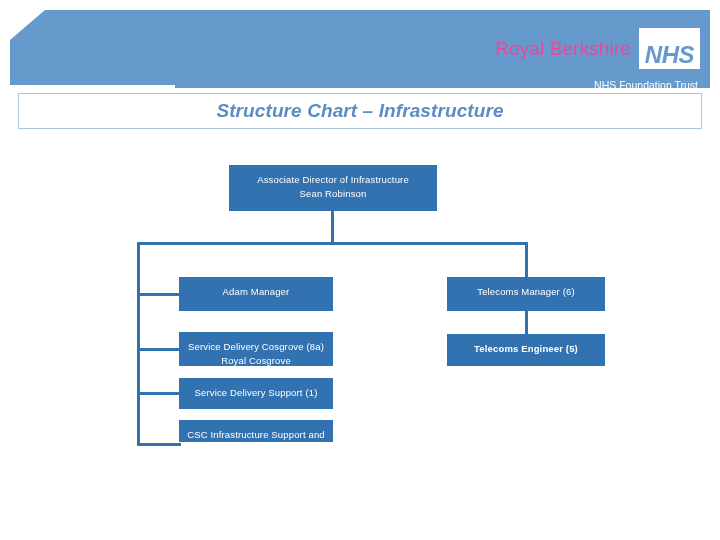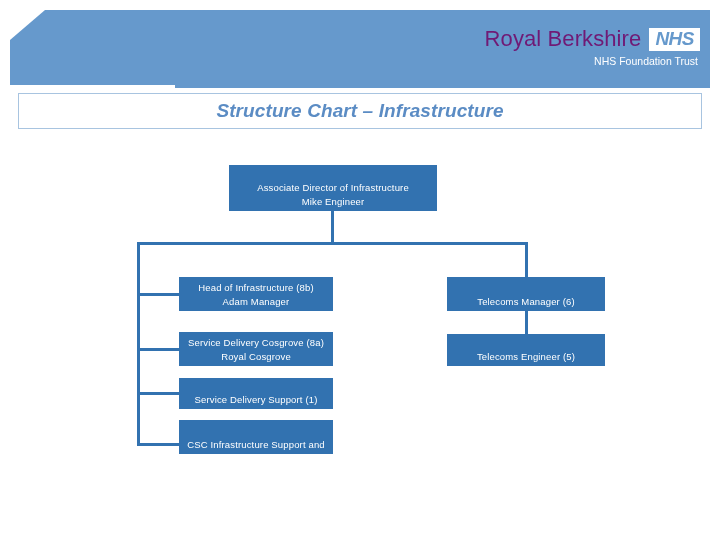--- a/index.html
+++ b/index.html
@@ -49,40 +49,40 @@
     text-align: right;
     line-height: 1;
   }
   #brand-row {
     display: flex;
     align-items: center;
     justify-content: flex-end;
     gap: 8px;
   }
   #trust-name {
-    color: #701a75;
-    font-size: 22px;
+    color: #ec4899;
+    font-size: 19px;
     font-weight: normal;
     letter-spacing: 0.1px;
     white-space: nowrap;
   }
   #nhs-logo {
     background: #ffffff;
     color: #6699cc;
-    font-size: 19px;
+    font-size: 24px;
     font-weight: bold;
     font-style: italic;
     letter-spacing: -0.5px;
-    padding: 1px 6px 2px 6px;
+    padding: 14px 6px 2px 6px;
     line-height: 1.05;
   }
   #trust-subtitle {
     color: #ffffff;
     font-size: 10.5px;
-    margin-top: 5px;
+    margin-top: 11px;
     padding-right: 2px;
     white-space: nowrap;
   }
 
   
   #title-bar {
     position: absolute;
     left: 18px;
     top: 93px;
     width: 684px;
@@ -109,26 +109,26 @@
     left: 0;
     top: 0;
     width: 720px;
     height: 540px;
   }
   .org-box {
     position: absolute;
     background: #3272b0;
     color: #ffffff;
     display: flex;
-    align-items: flex-end;
+    align-items: flex-start;
     justify-content: center;
     text-align: center;
     font-size: 9.5px;
     line-height: 1.45;
-    padding: 2px 6px;
+    padding: 8px 6px;
     box-sizing: border-box;
     letter-spacing: 0.15px;
   }
   .org-box span { display: block; }
   .connector {
     position: absolute;
     background: #3272b0;
   }
 </style>
 </head>
@@ -163,55 +163,54 @@
   <div class="connector" style="left:525px; top:311px; width:3px; height:23px;"></div>
 
   <div class="connector" style="left:137px; top:293px; width:44px; height:3px;"></div>
   <div class="connector" style="left:137px; top:348px; width:44px; height:3px;"></div>
   <div class="connector" style="left:137px; top:392px; width:44px; height:3px;"></div>
   <div class="connector" style="left:137px; top:443px; width:44px; height:3px;"></div>
 
   <div class="org-box" style="left:229px; top:165px; width:208px; height:46px;">
     <div>
       <span>Associate Director of Infrastructure</span>
-      <span>Mike Engineer</span>
+      <span>Sean Robinson</span>
     </div>
   </div>
 
   <div class="org-box" style="left:179px; top:277px; width:154px; height:34px;">
     <div>
-      <span>Head of Infrastructure (8b)</span>
       <span>Adam Manager</span>
     </div>
   </div>
 
   <div class="org-box" style="left:179px; top:332px; width:154px; height:34px;">
     <div>
       <span>Service Delivery Cosgrove (8a)</span>
       <span>Royal Cosgrove</span>
     </div>
   </div>
 
   <div class="org-box" style="left:179px; top:378px; width:154px; height:31px;">
     <div>
       <span>Service Delivery Support (1)</span>
     </div>
   </div>
 
-  <div class="org-box" style="left:179px; top:420px; width:154px; height:34px;">
+  <div class="org-box" style="left:179px; top:420px; width:154px; height:22px;">
     <div>
       <span>CSC Infrastructure Support and</span>
     </div>
   </div>
 
   <div class="org-box" style="left:447px; top:277px; width:158px; height:34px;">
     <div>
       <span>Telecoms Manager (6)</span>
     </div>
   </div>
 
-  <div class="org-box" style="left:447px; top:334px; width:158px; height:32px;">
+  <div class="org-box" style="left:447px; top:334px; width:158px; height:32px;font-weight:bold;">
     <div>
       <span>Telecoms Engineer (5)</span>
     </div>
   </div>
 
 </div>
 
 </body></html>

